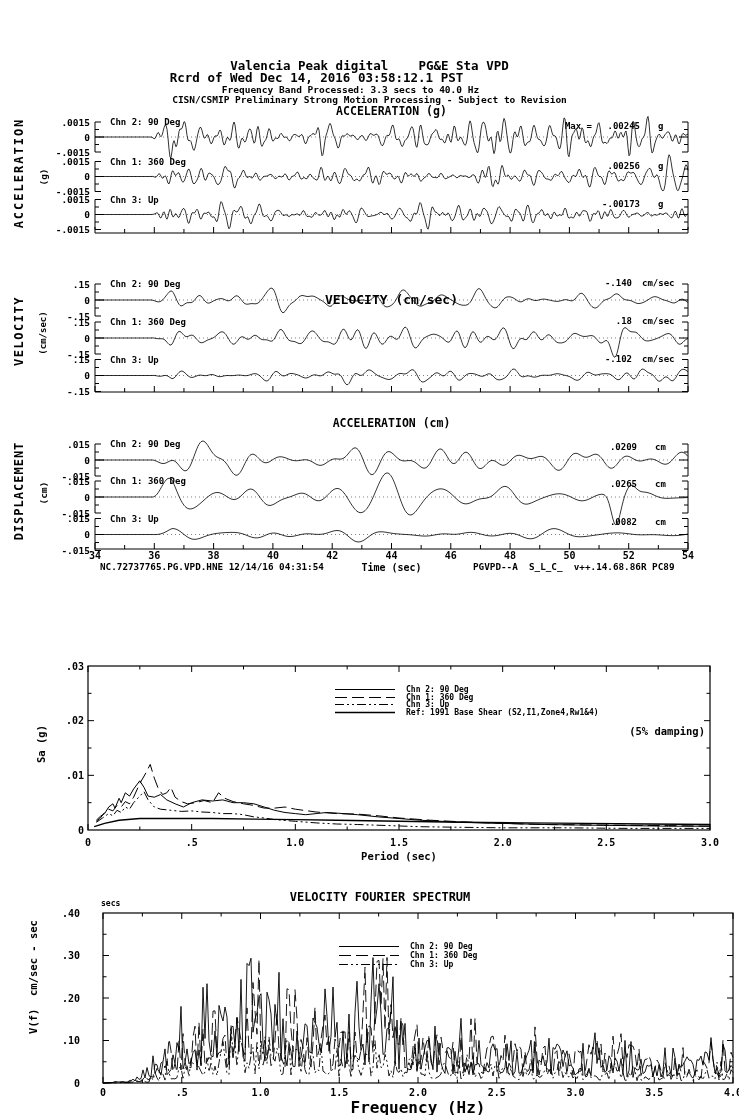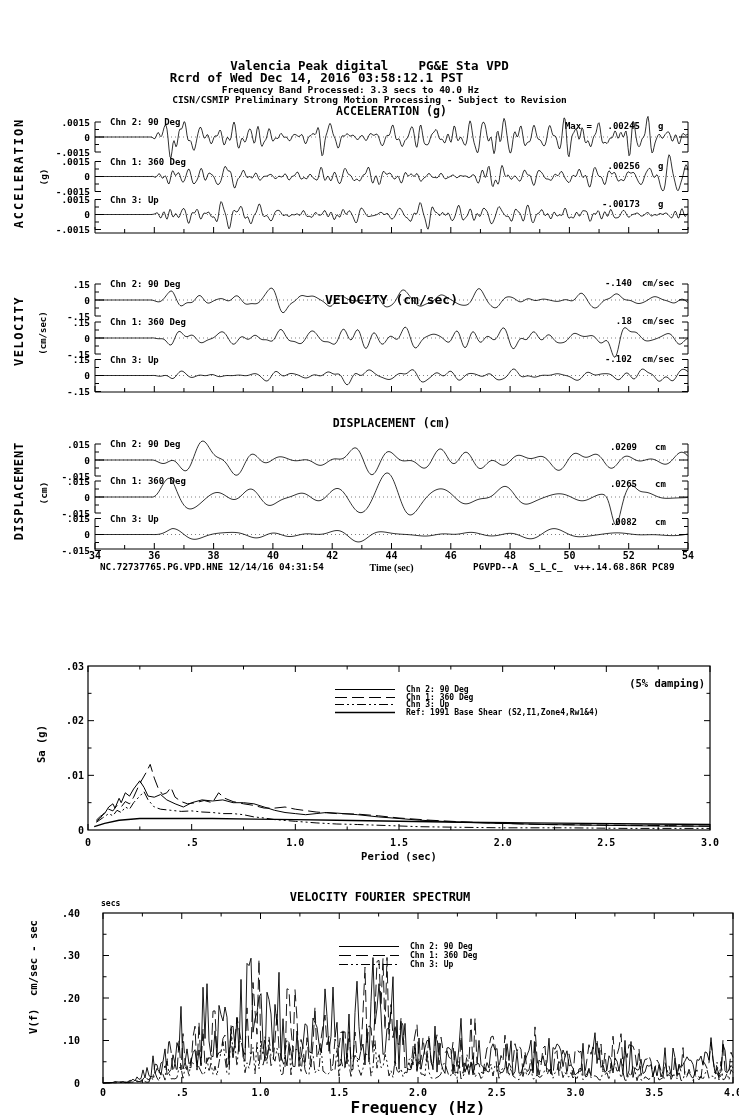--- a/index.html
+++ b/index.html
@@ -1,21 +1,21 @@
 <!DOCTYPE html>
 <html><head>
 <meta charset="utf-8">
 <style>
   html,body{margin:0;padding:0;background:#fff;}
   .page{position:relative;width:739px;height:1115px;background:#ffffff;overflow:hidden;
         font-family:"DejaVu Sans Mono","Liberation Mono",monospace;color:#000;}
   .t{position:absolute;font-family:"DejaVu Sans Mono","Liberation Mono",monospace;
      font-weight:bold;color:#000;white-space:pre;line-height:1.15;}
   .ctr{text-align:center;}
-  .rgt{text-align:right;}
+  .rgt{text-align:right;margin-top:48px;}
   .rot{position:absolute;font-family:"DejaVu Sans Mono","Liberation Mono",monospace;
        font-weight:bold;color:#000;white-space:pre;
        transform:translate(-50%,-50%) rotate(-90deg);transform-origin:center;}
   svg.canvas{position:absolute;left:0;top:0;}
   svg text{font-family:"DejaVu Sans Mono","Liberation Mono",monospace;font-weight:bold;fill:#000;}
   .legend{position:absolute;}
   .legend-row{display:flex;align-items:center;}
   .legend-row span{font-size:8px;font-weight:bold;margin-left:9px;white-space:pre;}
   .lr-sa{height:7.6px;}
   .lr-fv{height:9px;}
@@ -440,31 +440,31 @@
       </g>
     </svg>
 
   <div class="t ctr" style="left:0;top:59px;width:739px;font-size:12.5px;">Valencia Peak digital    PG&amp;E Sta VPD</div>
   <div class="t ctr" style="left:0;top:71px;width:633px;font-size:12.5px;">Rcrd of Wed Dec 14, 2016 03:58:12.1 PST</div>
   <div class="t ctr" style="left:0;top:85px;width:701px;font-size:9.5px;">Frequency Band Processed: 3.3 secs to 40.0 Hz</div>
   <div class="t ctr" style="left:0;top:95px;width:739px;font-size:9.5px;">CISN/CSMIP Preliminary Strong Motion Processing - Subject to Revision</div>
 
   <div class="t ctr" style="left:95px;top:105px;width:593px;font-size:11.5px;">ACCELERATION (g)</div>
   <div class="t ctr" style="left:95px;top:261px;width:593px;font-size:13px;margin-top:32px;">VELOCITY (cm/sec)</div>
-  <div class="t ctr" style="left:95px;top:417px;width:593px;font-size:11.5px;">DISPLACEMENT (cm)</div>
+  <div class="t ctr" style="left:95px;top:417px;width:593px;font-size:11.5px;">ACCELERATION (cm)</div>
 
   <div class="rot" style="left:19px;top:173px;font-size:12px;letter-spacing:2px;">ACCELERATION</div>
   <div class="rot" style="left:43px;top:177px;font-size:9.5px;">(g)</div>
   <div class="rot" style="left:19px;top:331px;font-size:12px;letter-spacing:1.5px;">VELOCITY</div>
   <div class="rot" style="left:43px;top:333px;font-size:9px;">(cm/sec)</div>
   <div class="rot" style="left:19px;top:491px;font-size:12px;letter-spacing:1px;">DISPLACEMENT</div>
   <div class="rot" style="left:43px;top:493px;font-size:9.5px;">(cm)</div>
 
   <div class="t" style="left:100px;top:562px;font-size:9.3px;">NC.72737765.PG.VPD.HNE 12/14/16 04:31:54</div>
-  <div class="t ctr" style="left:95px;top:562px;width:593px;font-size:10px;font-family:Liberation Serif, serif;">Time (sec)</div>
+  <div class="t ctr" style="left:95px;top:562px;width:593px;font-size:10px;">Time (sec)</div>
   <div class="t" style="left:473px;top:562px;font-size:9.3px;">PGVPD--A  S_L_C_  v++.14.68.86R PC89</div>
 
   <div class="t rgt" style="left:500px;top:677px;width:205px;font-size:10.5px;">(5% damping)</div>
   <div class="rot" style="left:41px;top:744px;font-size:10.5px;">Sa (g)</div>
   <div class="t ctr" style="left:88px;top:850px;width:622px;font-size:10.5px;">Period (sec)</div>
   <div id="sa-legend" class="legend" style="left:333px;top:686px;">
       <div class="legend-row lr-sa">
         <svg width="64" height="7">
           <line x1="2" y1="3.5" x2="62" y2="3.5" stroke="#000" stroke-width="1"></line>
         </svg>

